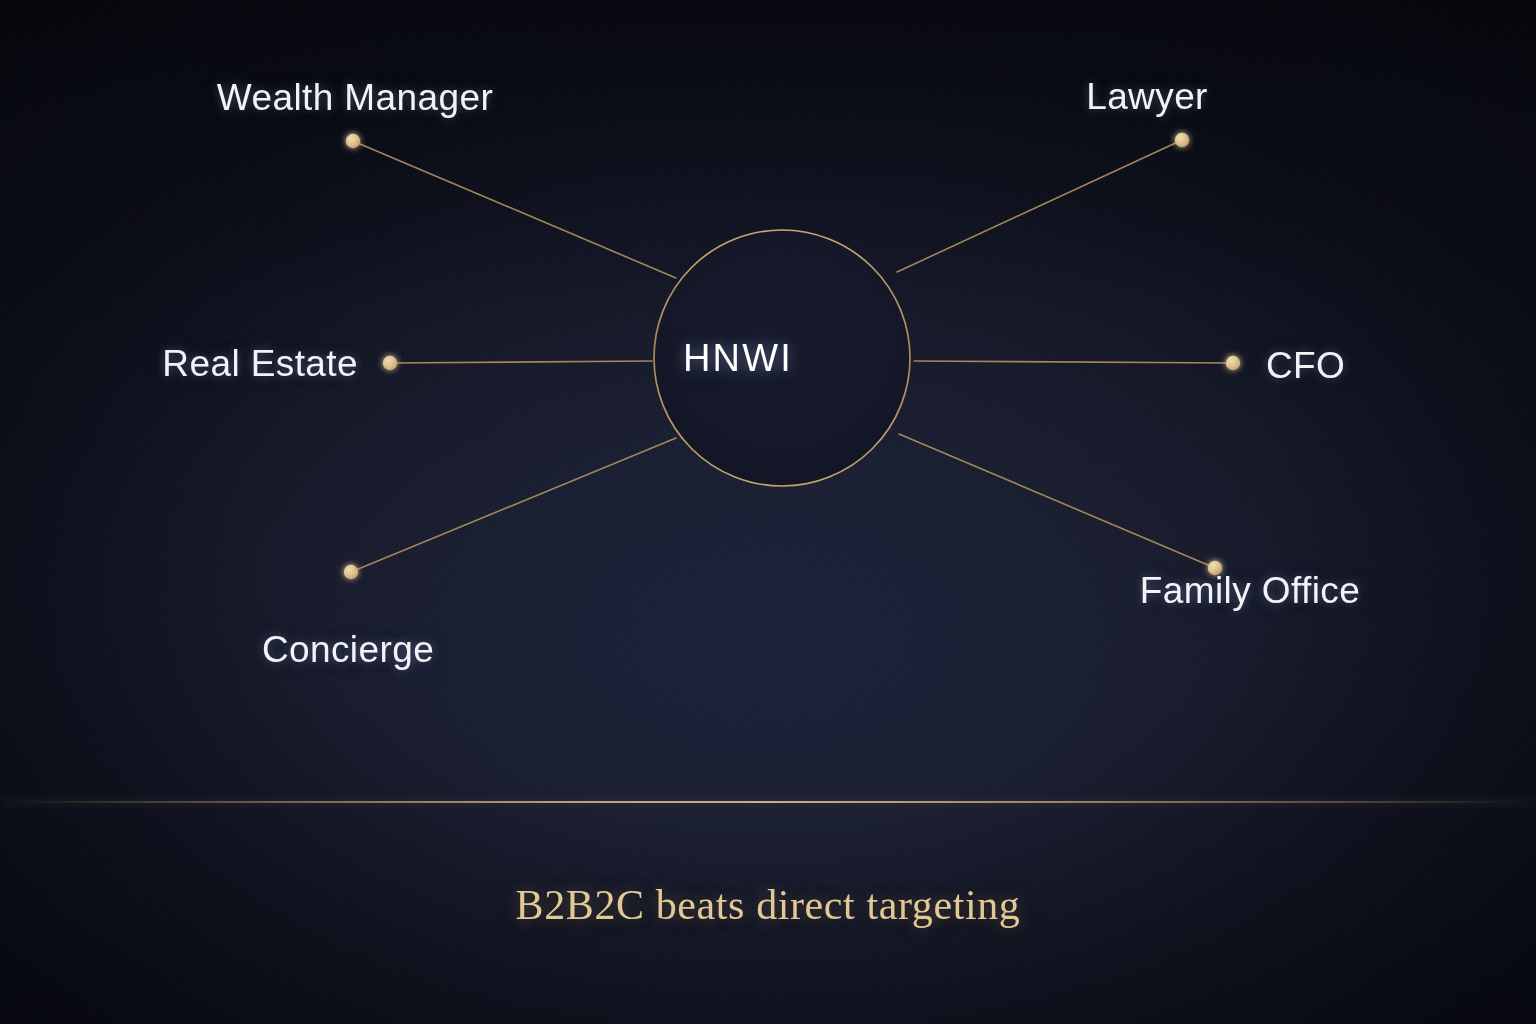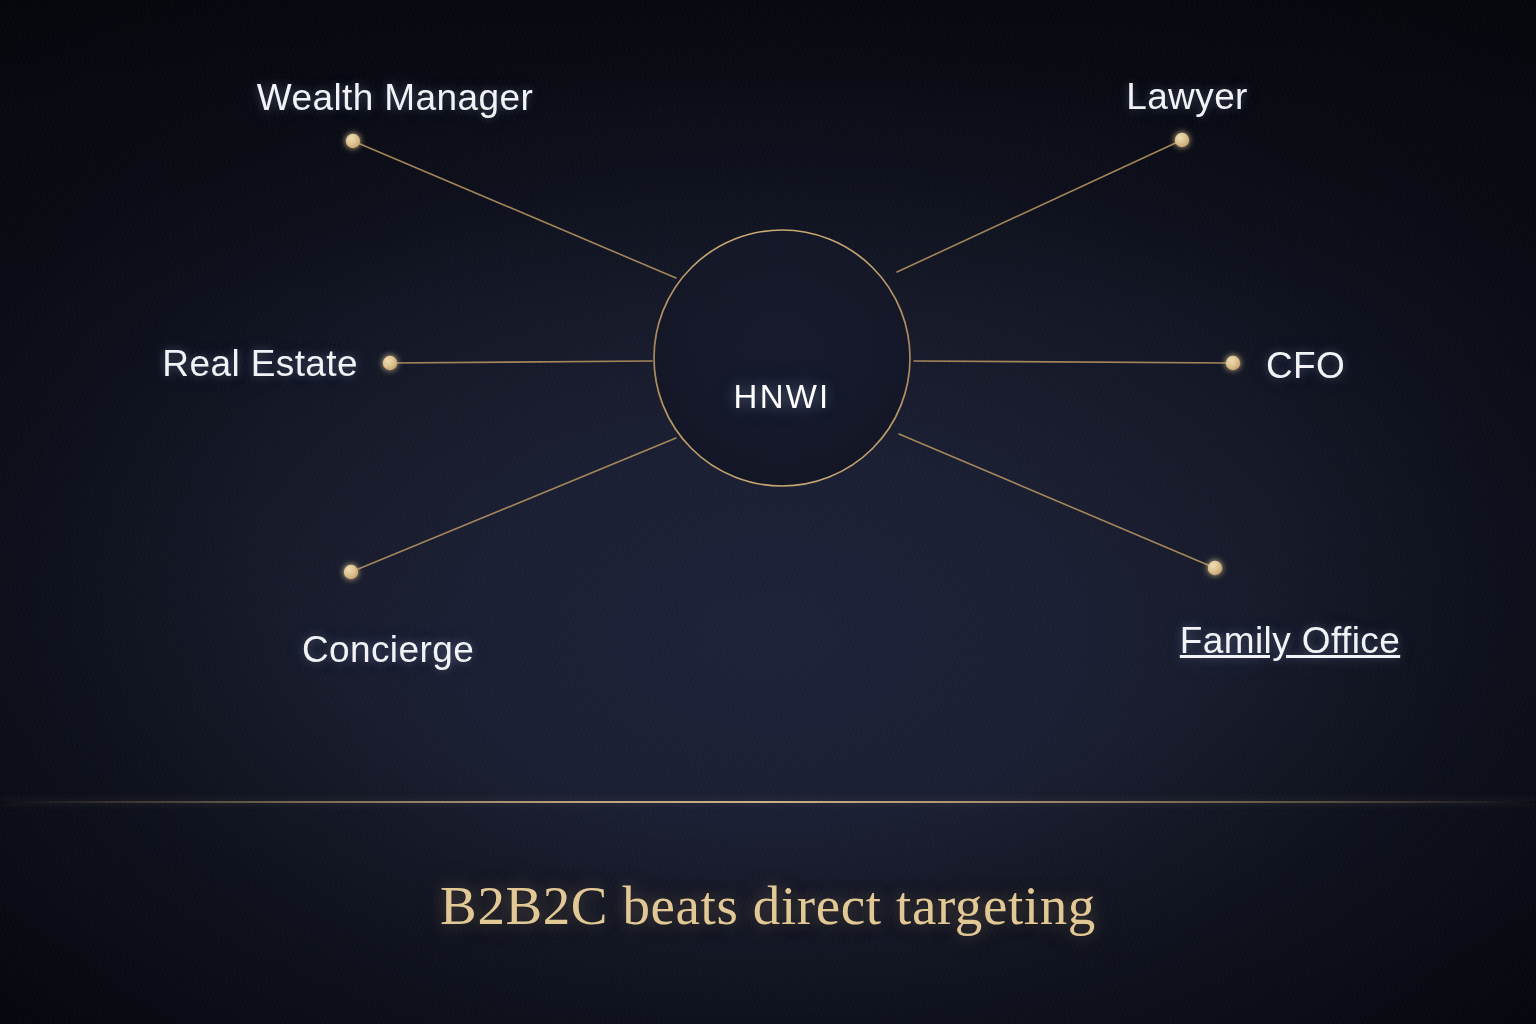--- a/index.html
+++ b/index.html
@@ -57,34 +57,33 @@
   .node-label {
     position: absolute;
     color: #f2f3f7;
     font-size: 37px;
     font-weight: 400;
     letter-spacing: 0.4px;
     white-space: nowrap;
     text-shadow: 0 0 10px rgba(190,205,245,0.30), 0 0 26px rgba(120,140,200,0.16);
   }
   .node-label.anchor-right { transform: translateX(-100%); }
-  .node-label.anchor-center { transform: translateX(-50%); margin-left: 40px; }
+  .node-label.anchor-center { transform: translateX(-50%); }
 
   .hub-text {
     position: absolute;
-    left: 782px;
+    left: 738px;
     top: 358px;
     transform: translate(-50%, -50%);
     color: #ffffff;
-    font-size: 33px;
+    font-size: 38px;
     font-weight: 400;
     letter-spacing: 2.2px;
     white-space: nowrap;
     text-shadow: 0 0 14px rgba(200,215,255,0.40), 0 0 34px rgba(140,160,225,0.20);
-    margin-top: 39px;
   }
 
   
   .divider {
     position: absolute;
     left: 0;
     top: 801px;
     width: 1536px;
     height: 2px;
     background: linear-gradient(90deg,
@@ -100,21 +99,21 @@
   }
 
   
   .caption {
     position: absolute;
     left: 50%;
     top: 905px;
     transform: translate(-50%, -50%);
     color: #e2c895;
     font-family: "Liberation Serif", serif;
-    font-size: 55px;
+    font-size: 42px;
     font-weight: 400;
     letter-spacing: 0.6px;
     white-space: nowrap;
     text-shadow: 0 0 16px rgba(214,178,120,0.30), 0 0 40px rgba(190,152,96,0.16);
   }
 </style>
 </head>
 <body>
 
 <div id="stage">
@@ -172,20 +171,20 @@
   </svg>
 
   <div class="hub-text">HNWI</div>
 
   <div id="labels">
       <div class="node-label anchor-center" style="left: 355px; top: 98px; transform: translate(-50%, -50%);">Wealth Manager</div>
       <div class="node-label anchor-center" style="left: 1147px; top: 97px; transform: translate(-50%, -50%);">Lawyer</div>
       <div class="node-label anchor-right" style="left: 358px; top: 364px; transform: translate(-100%, -50%);">Real Estate</div>
       <div class="node-label " style="left: 1266px; top: 366px; transform: translate(0px, -50%);">CFO</div>
       <div class="node-label anchor-center" style="left: 348px; top: 650px; transform: translate(-50%, -50%);">Concierge</div>
-      <div class="node-label anchor-center" style="left: 1250px; top: 641px; transform: translate(-50%, -50%); text-decoration: underline;">Family Office</div>
+      <div class="node-label anchor-center" style="left: 1250px; top: 591px; transform: translate(-50%, -50%);">Family Office</div>
     </div>
 
   <div class="divider"></div>
 
   <div class="caption">B2B2C beats direct targeting</div>
 
 </div>
 
 </body></html>

